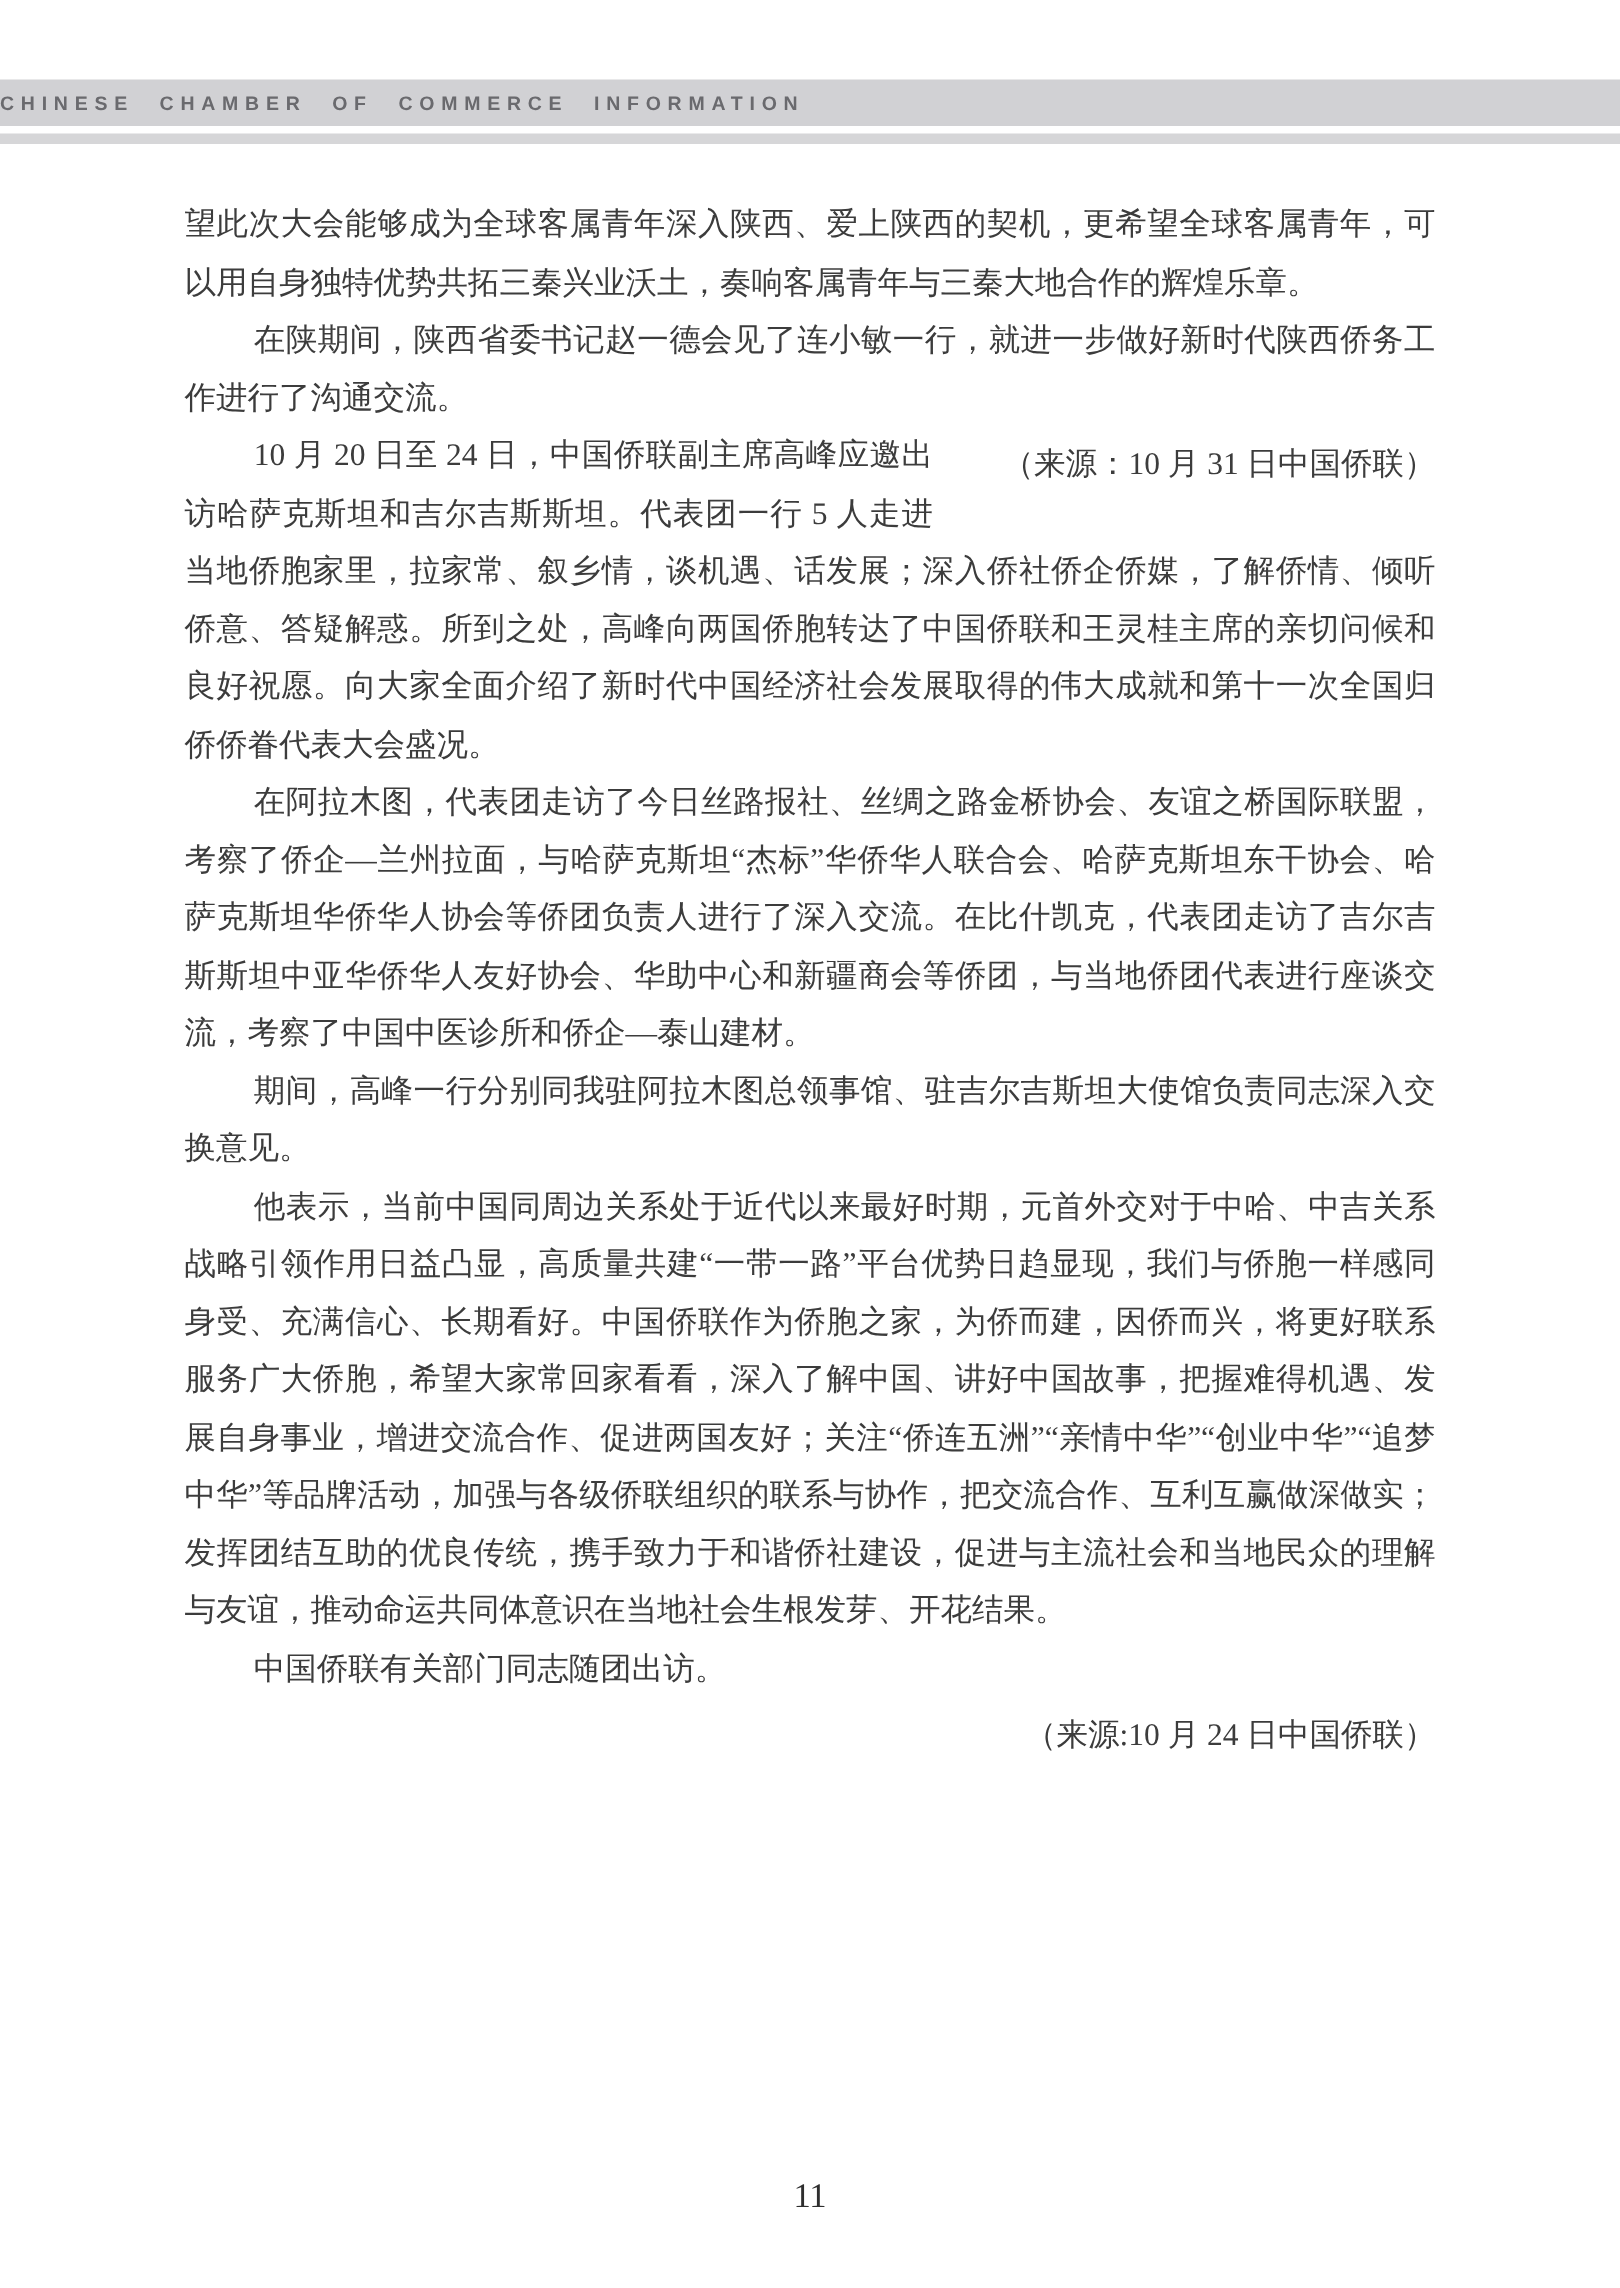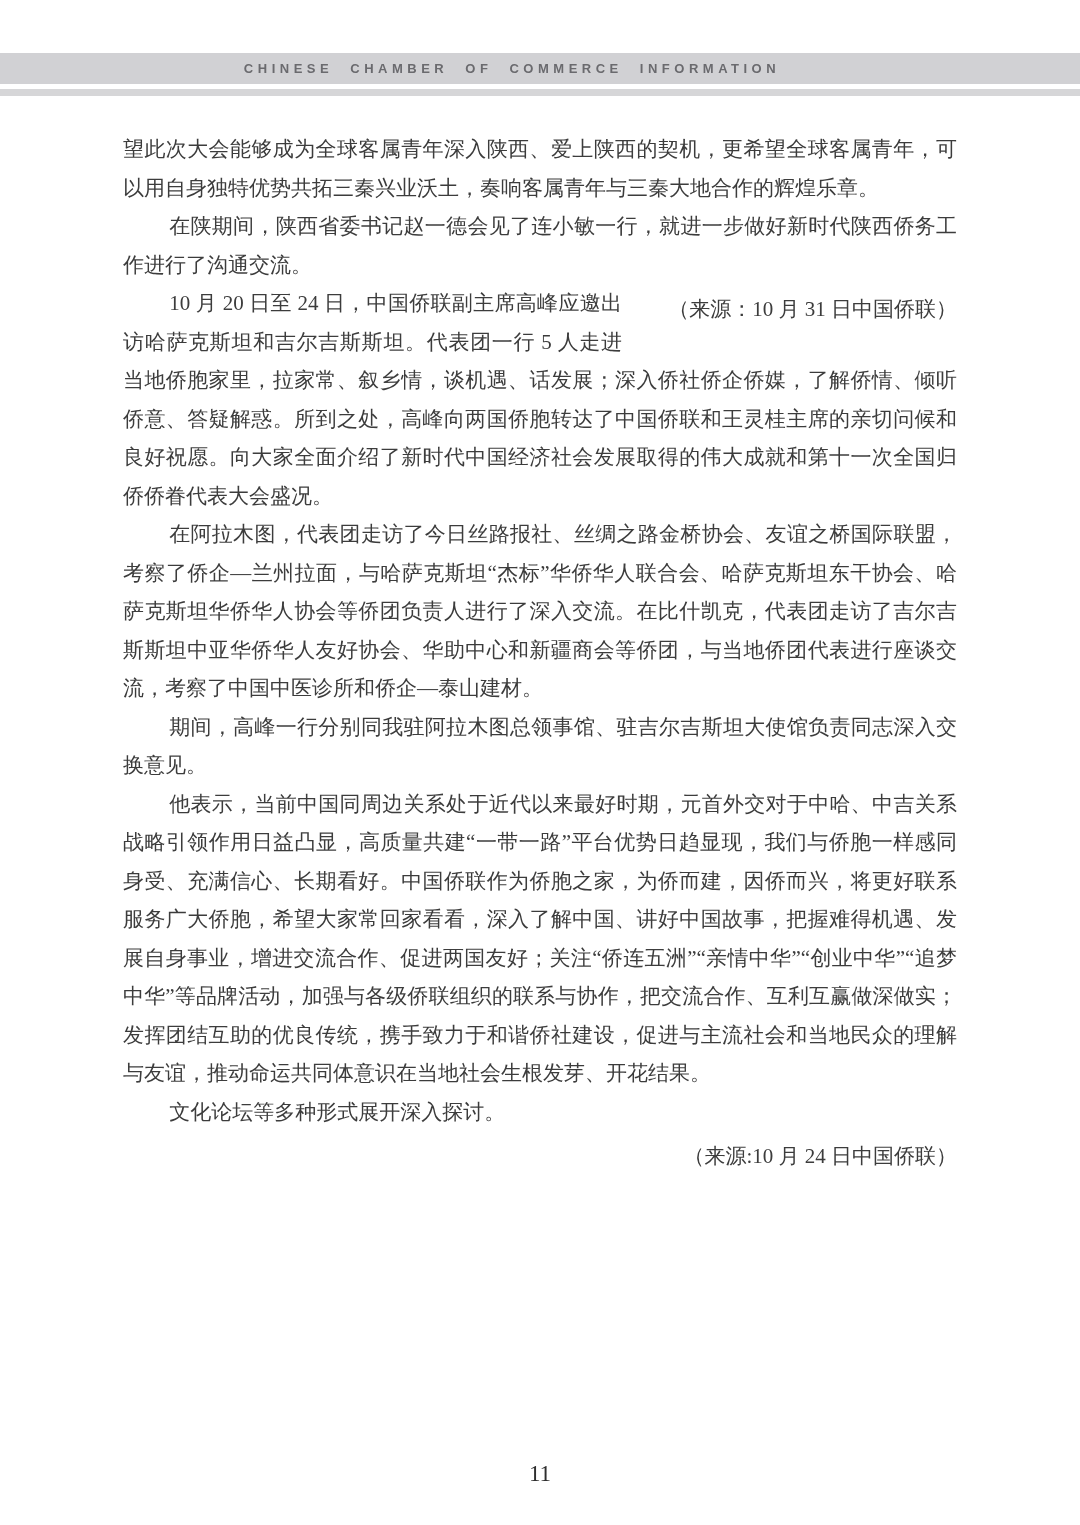--- a/index.html
+++ b/index.html
@@ -15,21 +15,21 @@
     overflow: hidden;
     font-family: "Liberation Sans", sans-serif;
   }
   
   .banner {
     margin-top: 53px;
     height: 31px;
     background: #d1d1d4;
     display: flex;
     align-items: center;
-    justify-content: center;
+    justify-content: flex-start;
     padding-right: 56px;
     box-sizing: border-box;
   }
   .banner-text {
     font-size: 13px;
     font-weight: bold;
     color: #6a6a6e;
     letter-spacing: 4.5px;
     word-spacing: 9px;
     white-space: nowrap;
@@ -64,21 +64,21 @@
     font-size: 29px;
     line-height: 44px;
     font-weight: bold;
     color: #3a3a3a;
     text-align: center;
     text-indent: 0;
   }
   
   .page-number {
     position: absolute;
-    bottom: 38px;
+    bottom: 48px;
     left: 0;
     width: 100%;
     text-align: center;
     font-family: "Liberation Serif", serif;
     font-size: 23px;
     color: #2e2e2e;
   }
 </style>
 </head>
 <body>
@@ -110,21 +110,21 @@
       <p class="para ind">
         <span>在阿拉木图，代表团走访了今日丝路报社、丝绸之路金桥协会、友谊之桥国际联盟，考察了侨企—兰州拉面，与哈萨克斯坦“杰标”华侨华人联合会、哈萨克斯坦东干协会、哈萨克斯坦华侨华人协会等侨团负责人进行了深入交流。在比什凯克，代表团走访了吉尔吉斯斯坦中亚华侨华人友好协会、华助中心和新疆商会等侨团，与当地侨团代表进行座谈交流，考察了中国中医诊所和侨企—泰山建材。</span>
       </p>
       <p class="para ind">
         <span>期间，高峰一行分别同我驻阿拉木图总领事馆、驻吉尔吉斯坦大使馆负责同志深入交换意见。</span>
       </p>
       <p class="para ind">
         <span>他表示，当前中国同周边关系处于近代以来最好时期，元首外交对于中哈、中吉关系战略引领作用日益凸显，高质量共建“一带一路”平台优势日趋显现，我们与侨胞一样感同身受、充满信心、长期看好。中国侨联作为侨胞之家，为侨而建，因侨而兴，将更好联系服务广大侨胞，希望大家常回家看看，深入了解中国、讲好中国故事，把握难得机遇、发展自身事业，增进交流合作、促进两国友好；关注“侨连五洲”“亲情中华”“创业中华”“追梦中华”等品牌活动，加强与各级侨联组织的联系与协作，把交流合作、互利互赢做深做实；发挥团结互助的优良传统，携手致力于和谐侨社建设，促进与主流社会和当地民众的理解与友谊，推动命运共同体意识在当地社会生根发芽、开花结果。</span>
       </p>
       <p class="para ind">
-        <span>文化论坛等多种形式展开深入探讨。</span>
+        <span>中国侨联有关部门同志随团出访。</span>
         <span class="source">（来源:10 月 24 日中国侨联）</span>
       </p>
     </section>
 
   </div>
 
   <div class="page-number">11</div>
 
 </div>
 

